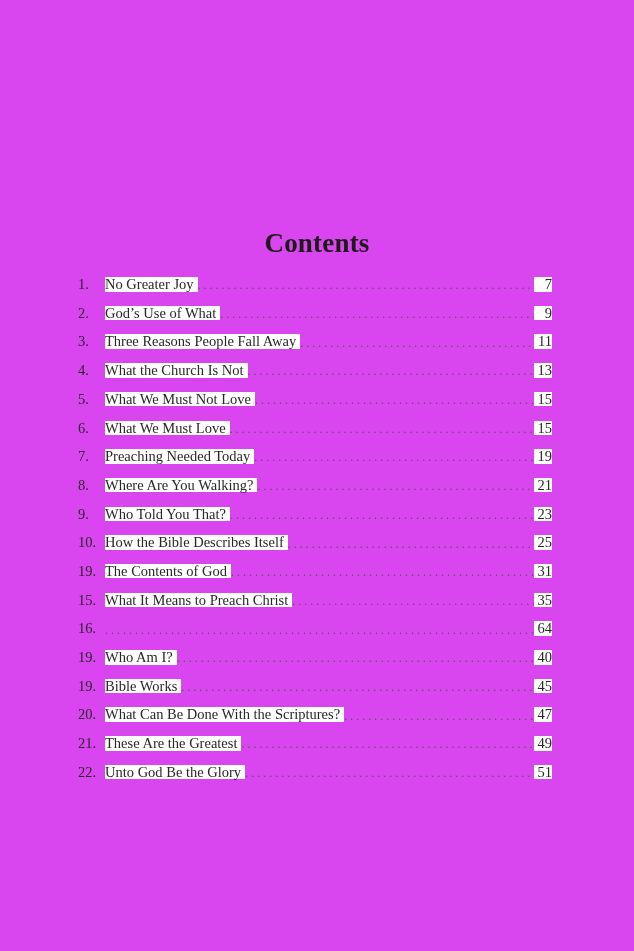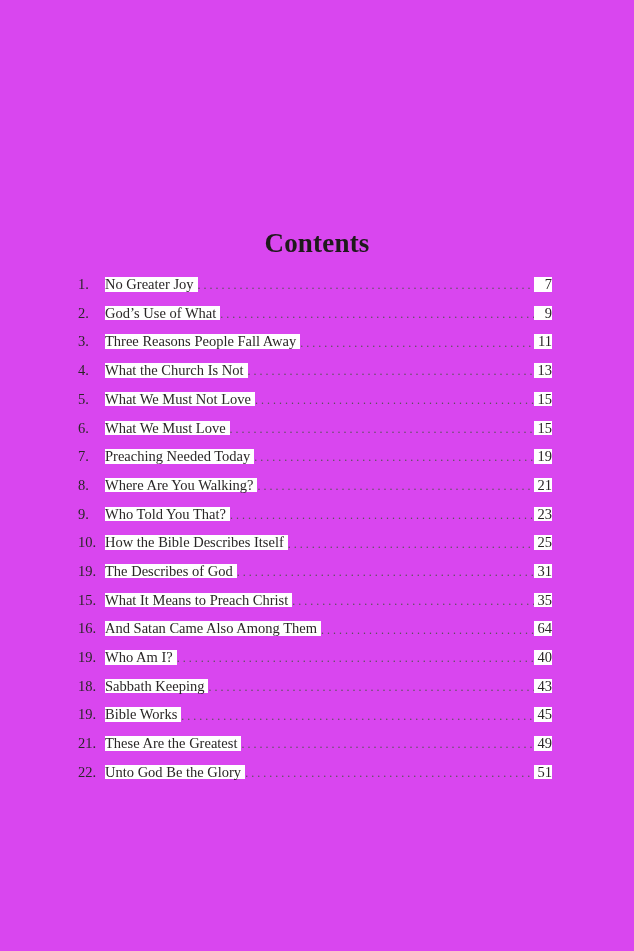--- a/index.html
+++ b/index.html
@@ -145,53 +145,52 @@
     <span class="page-num">23</span>
   </div>
       <div class="row">
     <span class="num">10.</span>
     <span class="label">How the Bible Describes Itself</span>
     <span class="leader"></span>
     <span class="page-num">25</span>
   </div>
       <div class="row">
     <span class="num">19.</span>
-    <span class="label">The Describes of God</span>
+    <span class="label">The Contents of God</span>
     <span class="leader"></span>
     <span class="page-num">31</span>
   </div>
       <div class="row">
     <span class="num">15.</span>
     <span class="label">What It Means to Preach Christ</span>
     <span class="leader"></span>
     <span class="page-num">35</span>
   </div>
       <div class="row">
     <span class="num">16.</span>
-    <span class="label">And Satan Came Also Among Them</span>
     <span class="leader"></span>
     <span class="page-num">64</span>
   </div>
       <div class="row">
     <span class="num">19.</span>
     <span class="label">Who Am I?</span>
     <span class="leader"></span>
     <span class="page-num">40</span>
   </div>
       <div class="row">
-    <span class="num">18.</span>
-    <span class="label">Sabbath Keeping</span>
-    <span class="leader"></span>
-    <span class="page-num">43</span>
-  </div>
-      <div class="row">
     <span class="num">19.</span>
     <span class="label">Bible Works</span>
     <span class="leader"></span>
     <span class="page-num">45</span>
+  </div>
+      <div class="row">
+    <span class="num">20.</span>
+    <span class="label">What Can Be Done With the Scriptures?</span>
+    <span class="leader"></span>
+    <span class="page-num">47</span>
   </div>
       <div class="row">
     <span class="num">21.</span>
     <span class="label">These Are the Greatest</span>
     <span class="leader"></span>
     <span class="page-num">49</span>
   </div>
       <div class="row">
     <span class="num">22.</span>
     <span class="label">Unto God Be the Glory</span>

